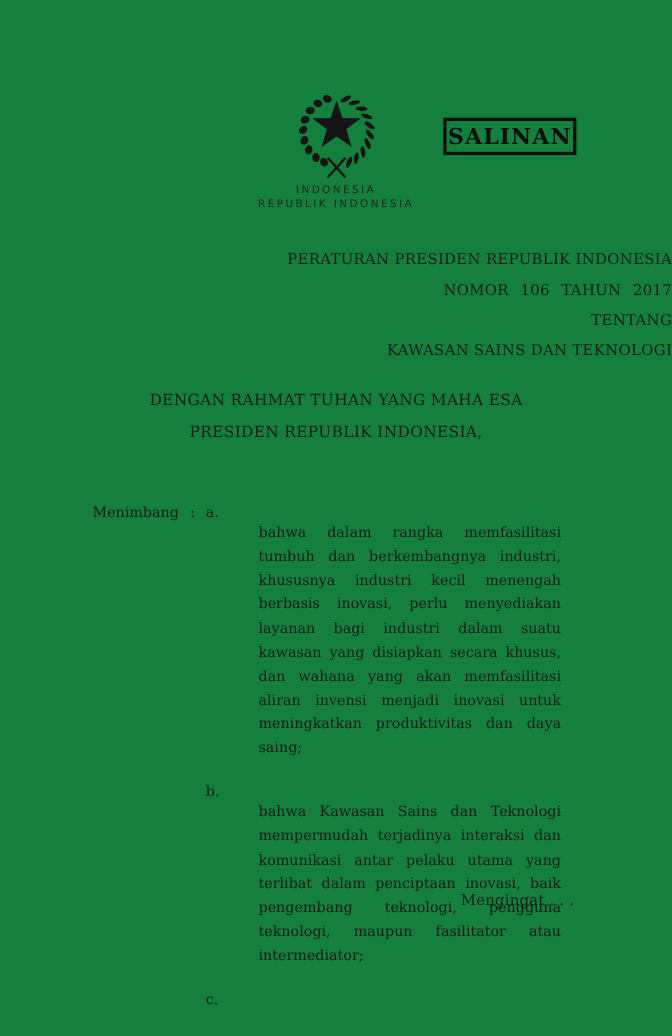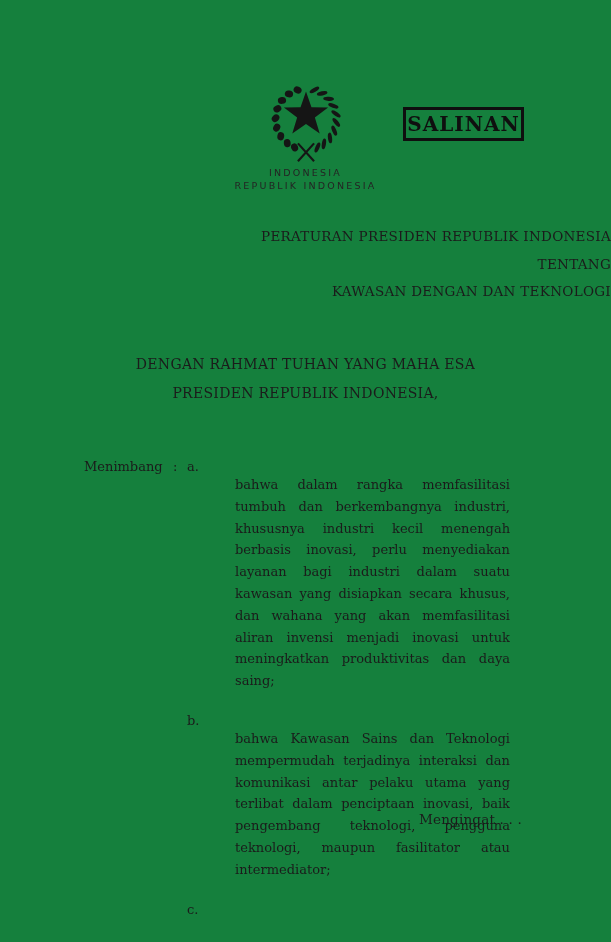--- a/index.html
+++ b/index.html
@@ -125,22 +125,23 @@
     <span>SALINAN</span>
   </div>
 
   <div class="letterhead">
     <div>INDONESIA</div>
     <div>REPUBLIK INDONESIA</div>
   </div>
 
   <div class="title-block">
     <div>PERATURAN PRESIDEN REPUBLIK INDONESIA</div>
+    <div class="nomor">NOMOR 106 TAHUN 2017</div>
     <div>TENTANG</div>
-    <div>KAWASAN DENGAN DAN TEKNOLOGI</div>
+    <div>KAWASAN SAINS DAN TEKNOLOGI</div>
   </div>
 
   <div class="preamble">
     <div>DENGAN RAHMAT TUHAN YANG MAHA ESA</div>
     <div>PRESIDEN REPUBLIK INDONESIA,</div>
   </div>
 
   <div class="cons">
     <span class="c-label">Menimbang</span>
     <span class="c-colon">:</span>

